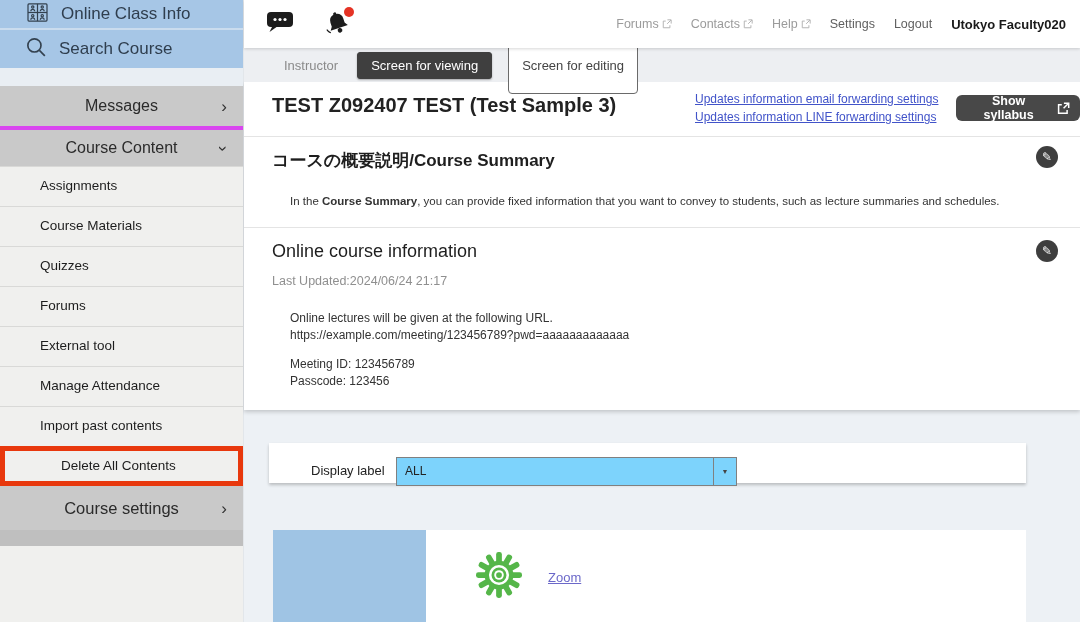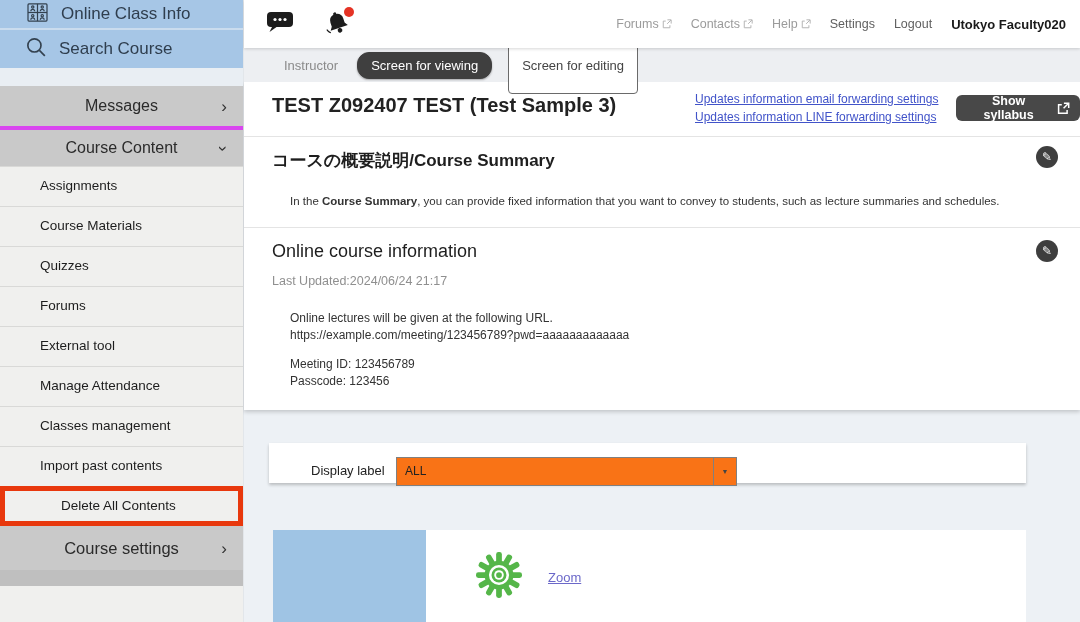--- a/index.html
+++ b/index.html
@@ -37,21 +37,21 @@
   .bell-wrap { margin-left:30px; position:relative; cursor:pointer; }
   .red-dot { position:absolute; top:-2px; right:-3px; width:10px; height:10px; border-radius:50%; background:#e53325; }
   .top-right { margin-left:auto; display:flex; gap:19px; align-items:center; margin-right:14px; font-size:12.5px; }
   .top-link { color:#9b9b9b; cursor:pointer; display:flex; align-items:center; gap:3px; }
   .top-plain { color:#5f5f5f; cursor:pointer; }
   .top-user { color:#1a1a1a; font-weight:bold; font-size:13px; }
 
   .tabrow { position:absolute; top:48px; left:0; right:0; height:34px; background:#edeff2;
             display:flex; align-items:center; padding-left:40px; z-index:5; }
   .role-label { font-size:13px; color:#8a8a8a; margin-right:19px; }
-  .tab-active { background:#3f3f3f; color:#fff; font-size:13px; padding:5px 13px; border-radius:12px;
+  .tab-active { background:#3f3f3f; color:#fff; font-size:13px; padding:5px 13px; border-radius:3px;
                 border:1px solid #3f3f3f; cursor:pointer; box-shadow:0 1px 2px rgba(0,0,0,.3); }
   .tab-inactive { background:#fff; color:#444; font-size:13px; padding:20px 13px; border-radius:4px;
                   border:1px solid #6a6a6a; margin-left:16px; cursor:pointer; }
 
   .content { position:absolute; top:82px; left:0; right:0; height:328px; background:#fff;
              box-shadow:0 2px 4px rgba(0,0,0,.18); z-index:4; }
   .title-row { position:relative; height:55px; border-bottom:1px solid #e4e4e4; }
   .course-title { position:absolute; left:28px; top:12px; font-size:20px; font-weight:600; color:#222; }
   .links-col { position:absolute; left:451px; top:8px; font-size:12px; line-height:18px; }
   .links-col a { color:#4153c9; text-decoration:underline; cursor:pointer; display:block; }
@@ -71,21 +71,21 @@
   .pencil-btn { position:absolute; right:22px; width:22px; height:22px; border-radius:50%; background:#3e3e3e;
                 display:flex; align-items:center; justify-content:center; cursor:pointer; }
   .pencil-btn span { color:#fff; font-size:12px; line-height:1; }
   .pencil-a { top:9px; } .pencil-b { top:12px; }
 
   .bottom-area { position:absolute; top:410px; left:0; right:0; height:212px; background:#edf1f5; }
   .filter-card { position:absolute; left:25px; top:33px; width:757px; height:40px; background:#fff;
                  box-shadow:0 2px 3px rgba(0,0,0,.22); }
   .display-label { position:absolute; left:42px; top:20px; font-size:13px; color:#222; }
   .select { position:absolute; left:127px; top:14px; width:341px; height:29px; border:1px solid #808080;
-            background:#f97316; cursor:pointer; }
+            background:#7dd3fc; cursor:pointer; }
   .select-value { position:absolute; left:8px; top:6px; font-size:12px; color:#222; }
   .select-arrow { position:absolute; right:0; top:0; bottom:0; width:23px; border-left:1px solid #808080;
                   display:flex; align-items:center; justify-content:center; font-size:7px; color:#444; }
   .item-card { position:absolute; left:29px; top:120px; width:753px; height:92px; background:#fff; }
   .thumb { position:absolute; left:0; top:0; width:153px; height:92px; background:#9fc4e4; }
   .gear-wrap { position:absolute; left:203px; top:22px; }
   .zoom-link { position:absolute; left:275px; top:40px; font-size:13px; color:#6b68c9;
                text-decoration:underline; cursor:pointer; }
 </style>
 </head>
@@ -130,21 +130,20 @@
       <span>Course Content</span>
       <span class="chev rot90">›</span>
     </div>
     <nav>
       <div class="side-item">Assignments</div>
       <div class="side-item">Course Materials</div>
       <div class="side-item">Quizzes</div>
       <div class="side-item">Forums</div>
       <div class="side-item">External tool</div>
       <div class="side-item">Manage Attendance</div>
-      <div class="side-item">Classes management</div>
       <div class="side-item">Import past contents</div>
       <div class="side-item highlight">Delete All Contents</div>
     </nav>
     <div class="side-gray side-settings">
       <span>Course settings</span>
       <span class="chev">›</span>
     </div>
     <div class="side-strip"></div>
   </aside>
 

